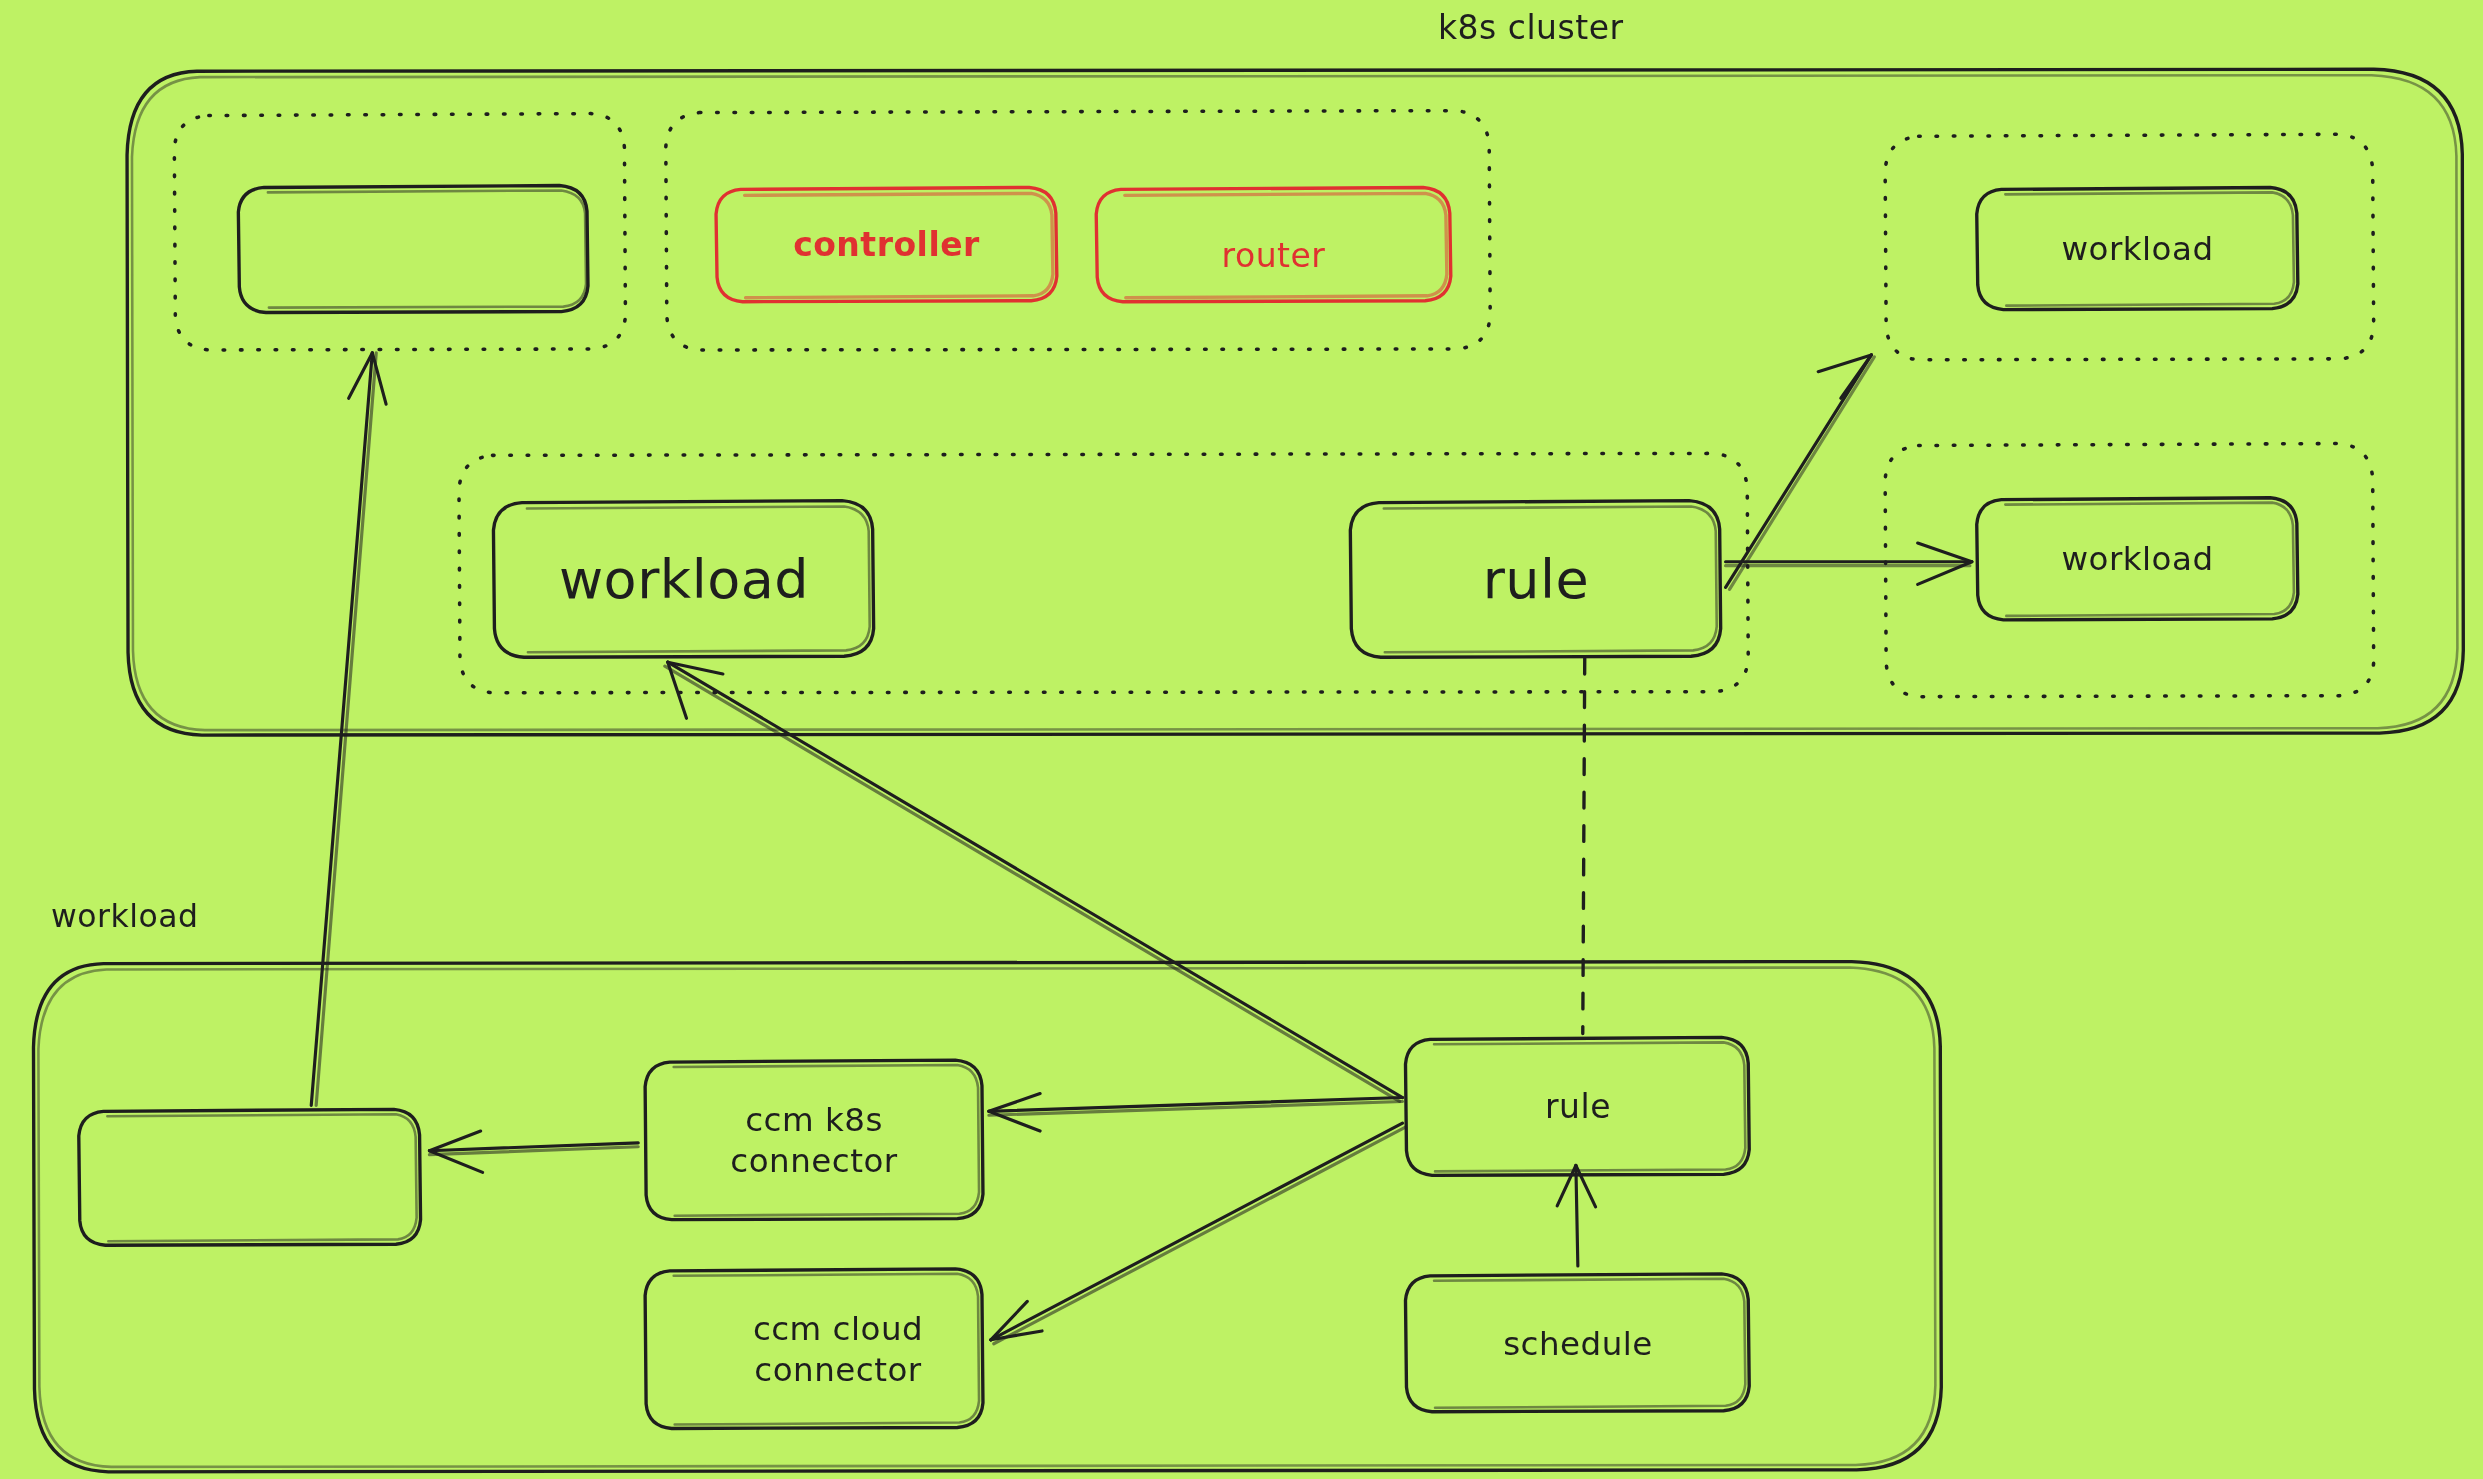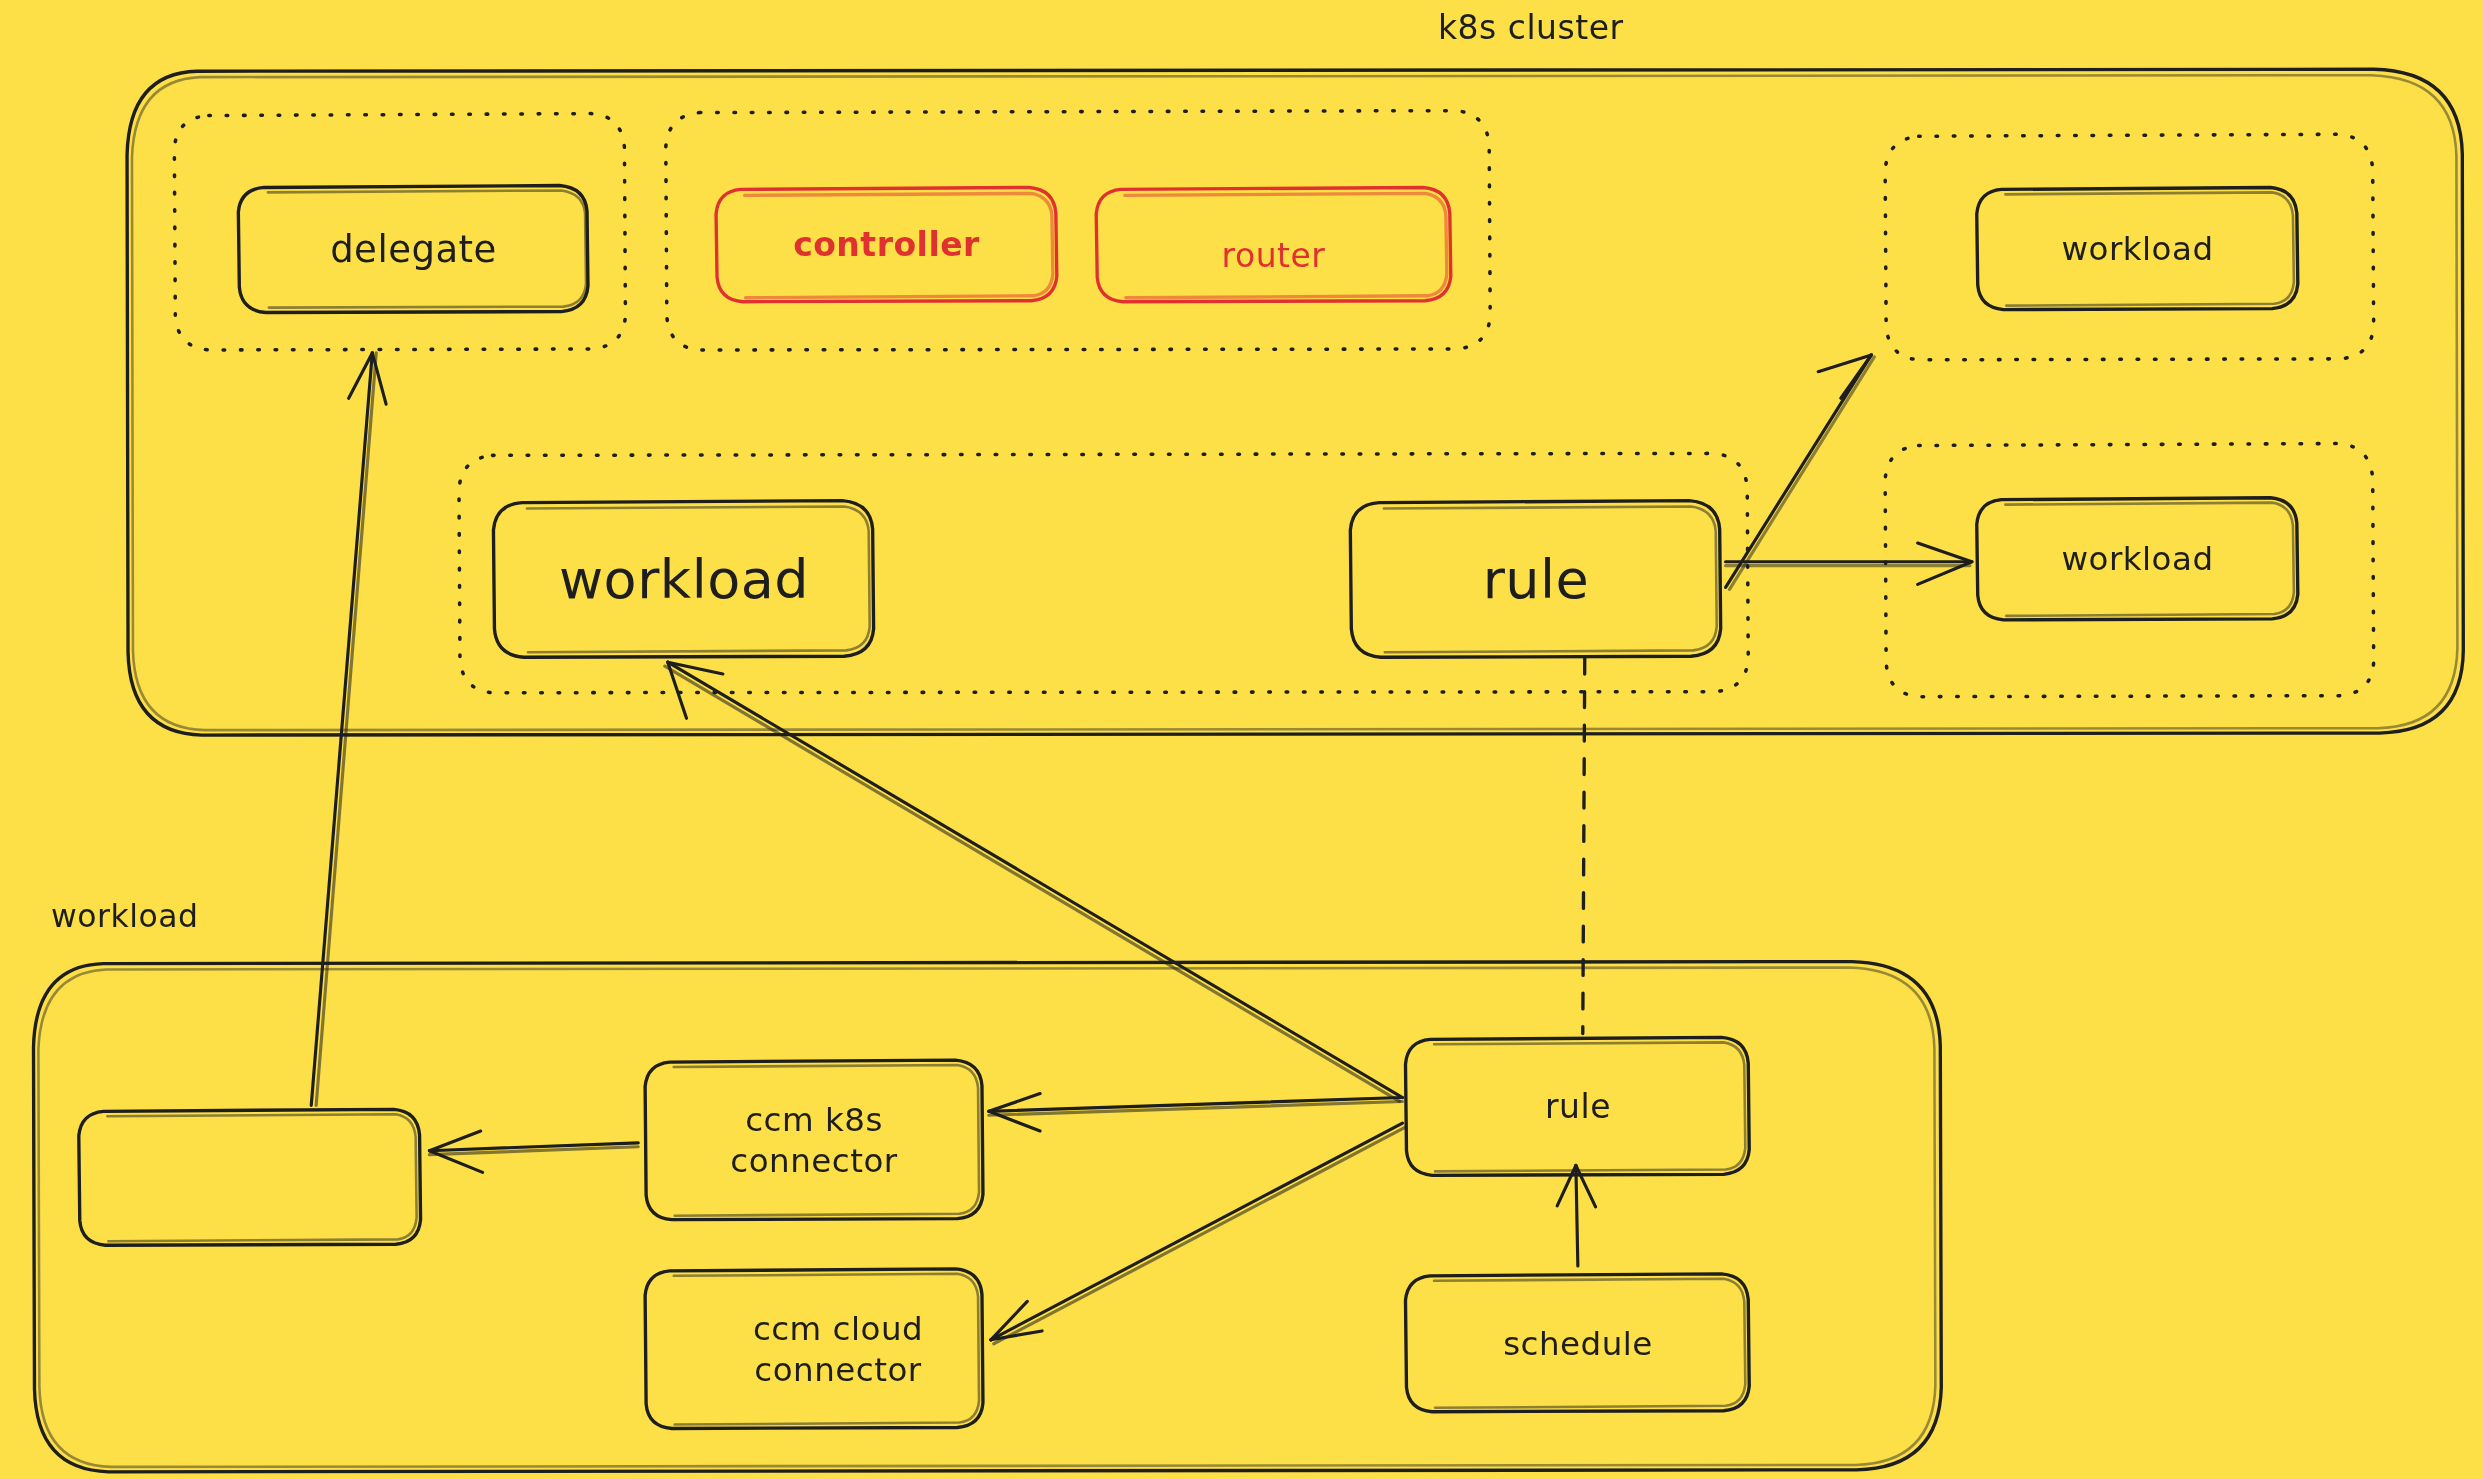--- a/index.html
+++ b/index.html
@@ -7,21 +7,21 @@
     padding: 0;
     background: #ffffff;
   }
   body {
     font-family: "DejaVu Sans", sans-serif;
   }
   #canvas-wrap {
     position: relative;
     width: 2483px;
     height: 1480px;
-    background: #fde047;
+    background: #bef264;
     overflow: hidden;
   }
   svg#diagram {
     position: absolute;
     top: 0;
     left: 0;
     width: 2483px;
     height: 1480px;
   }
   .sketch-stroke {
@@ -257,21 +257,20 @@
     <g>
       <path class="sketch-dashed" d="M 1609 668 L 1607 1049"></path>
     </g>
 
   </svg>
 
   <div class="group-label" style="left:1438px; top:7.9px; font-size:33px;">k8s cluster</div>
 
   <div class="group-label" style="left:51px; top:898px; font-size:31.5px;">workload</div>
 
-  <div class="node-label" style="left:238px; top:187px; width:351px; height:126px; font-size:37px;">delegate</div>
 
   <div class="node-label red" style="left:716px; top:189px; width:341px; height:112px; font-size:33px;font-weight:bold;">controller</div>
 
   <div class="node-label red" style="left:1096px; top:200px; width:355px; height:112px; font-size:33px;">router</div>
 
   <div class="node-label" style="left:1977px; top:189px; width:321px; height:120px; font-size:32.5px;">workload</div>
 
   <div class="node-label" style="left:1977px; top:499px; width:321px; height:120px; font-size:32.5px;">workload</div>
 
   <div class="node-label" style="left:494px; top:502px; width:380px; height:155px; font-size:54px;">workload</div>

